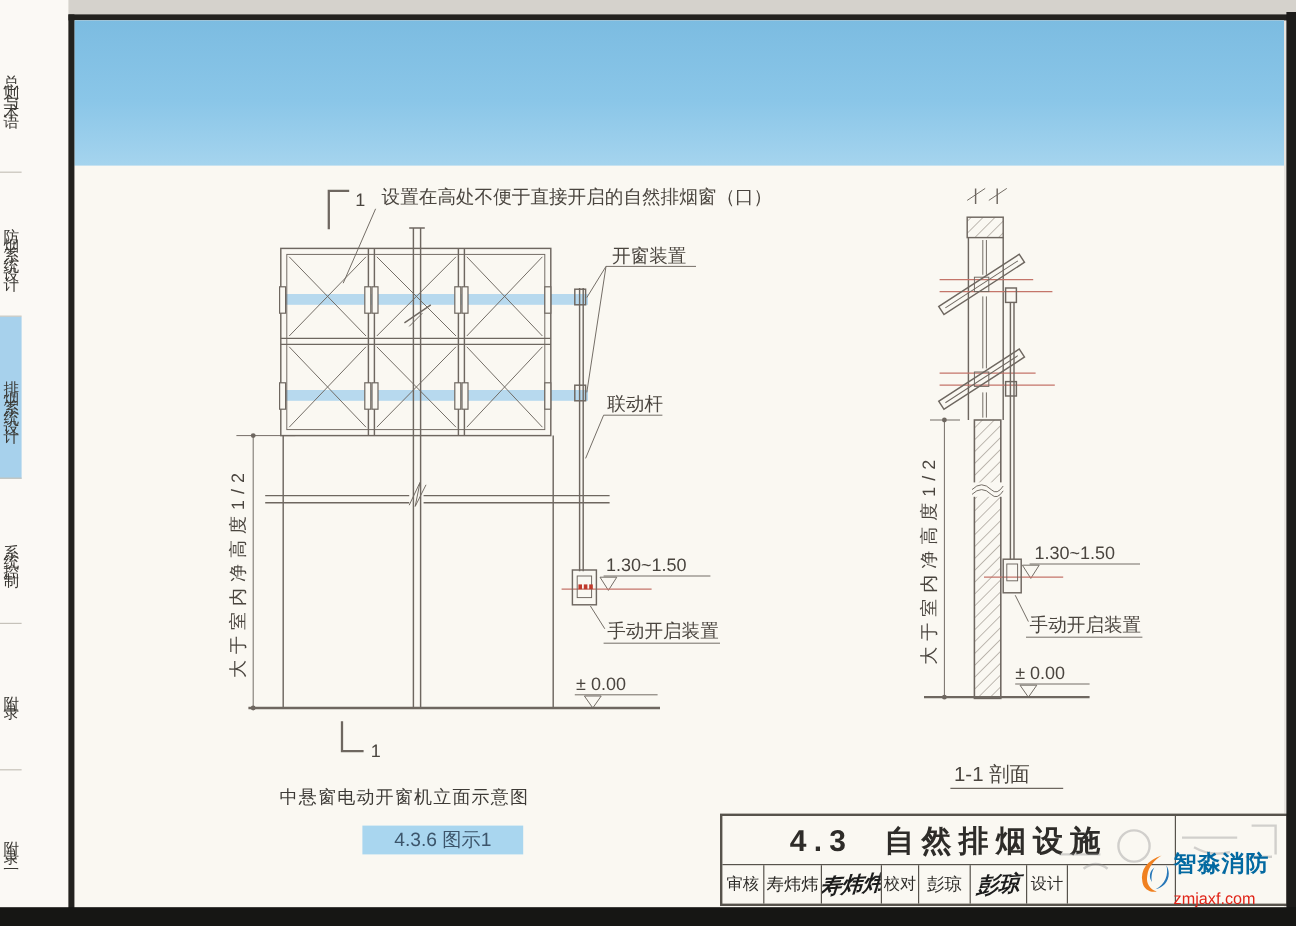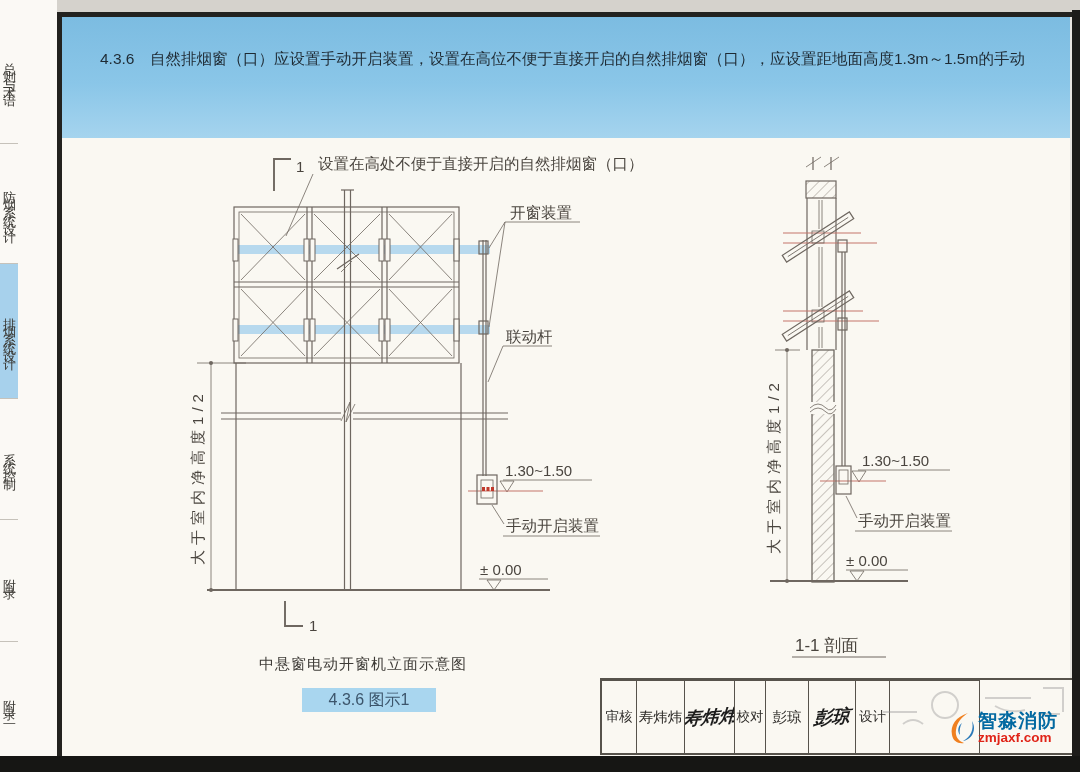--- a/index.html
+++ b/index.html
@@ -30,22 +30,22 @@
   svg .ln{stroke:#6e6760;fill:none;stroke-width:1.2;}
   svg .thin{stroke-width:0.8;}
   svg .thick{stroke-width:1.9;}
   svg .red{stroke:#c4756a;stroke-width:1.1;}
   svg text{fill:#4a453f;font-size:15.5px;font-family:"Liberation Sans","DejaVu Sans",sans-serif;}
   svg .lvl{font-size:15px;}
   svg .dimtxt{font-size:15px;letter-spacing:5px;}
   svg .mark{font-size:15px;}
   svg .stitle{font-size:17px;}
   
-  .caption{position:absolute;left:233px;top:655px;width:220px;text-align:center;
-           font-size:15px;letter-spacing:1px;color:#3e3b37;z-index:8;margin-left:20px;}
+  .caption{position:absolute;left:233px;top:655px;width:220px;
+           font-size:15px;letter-spacing:1px;color:#3e3b37;z-index:8;}
   .figtag{position:absolute;left:302px;top:688px;width:134px;height:24px;background:#a9d6ef;
           display:flex;align-items:center;justify-content:center;font-size:16px;color:#3c556b;z-index:8;}
   
   .tblock{position:absolute;left:600px;top:678px;width:474px;height:77px;background:#faf8f2;
           border:2px solid #57534c;box-sizing:border-box;display:flex;z-index:10;color:#2e2c29;}
   .tb-left{width:378px;display:flex;flex-direction:column;border-right:1.5px solid #57534c;box-sizing:border-box;}
   .tb-title{height:40px;display:flex;align-items:center;justify-content:center;
             font-size:25px;font-weight:600;letter-spacing:6px;white-space:pre;}
   .tb-row{flex:1;display:flex;border-top:1.5px solid #57534c;box-sizing:border-box;}
   .tb-cell{display:flex;align-items:center;justify-content:center;border-right:1.5px solid #57534c;
@@ -59,21 +59,21 @@
   .tb-rcell{display:flex;align-items:center;justify-content:center;border-right:1.5px solid #57534c;
             box-sizing:border-box;font-size:13px;white-space:nowrap;}
   .tb-rcell:last-child{border-right:none;}
   .atlasval{font-size:15px;}
   .pagenum{font-size:15px;}
   
   .ghost{position:absolute;left:850px;top:670px;z-index:20;opacity:.38;}
   .wmark{position:absolute;left:948px;top:711px;display:flex;align-items:flex-start;z-index:30;}
   .wmark .wm-text{margin-left:2px;line-height:1;}
   .wm-brand{font-size:19px;font-weight:bold;color:#0369a1;letter-spacing:1px;}
-  .wm-site{font-size:13.5px;font-weight:bold;color:#e02418;margin-top:1px;}
+  .wm-site{font-size:13.5px;font-weight:normal;color:#e02418;margin-top:12px;}
 </style>
 </head>
 <body>
 
 <div id="page">
   <div class="top-strip"></div>
   <div class="top-border"></div>
 
   <div class="sidebar">
     <div class="tab" style="height:143px">总则与术语</div>
@@ -82,21 +82,20 @@
     <div class="tab" style="height:120px">系统控制</div>
     <div class="tab" style="height:121px">附录一</div>
     <div class="tab" style="height:119px;border-bottom:none">附录二</div>
   </div>
   <div class="side-border"></div>
 
   <div class="main"></div>
 
   <div class="clause">
     <div class="lines">
-      <div class="ln-row">4.3.6　自然排烟窗（口）应设置手动开启装置，设置在高位不便于直接开启的自然排烟窗（口），应设置距地面高度1.3m～1.5m的手动</div>
     </div>
   </div>
 
   <svg class="drawing" viewBox="62 138 1008 618">
     <defs>
       <pattern id="hatch" width="7" height="7" patternUnits="userSpaceOnUse" patternTransform="rotate(45)">
         <line x1="0" y1="0" x2="0" y2="7" stroke="#968e85" stroke-width="1"></line>
       </pattern>
     </defs>
 
@@ -299,20 +298,21 @@
       <text class="stitle" x="795" y="651">1-1 剖面</text>
       <line class="ln" x1="792" y1="657" x2="886" y2="657" stroke-width="1.4"></line>
     </g>
   </svg>
 
   <div class="caption">中悬窗电动开窗机立面示意图</div>
   <div class="figtag">4.3.6 图示1</div>
 
   <div class="tblock">
     <div class="tb-left">
+      <div class="tb-title">4.3  自然排烟设施</div>
       <div class="tb-row">
         <div class="tb-cell" style="width:35px">审核</div>
         <div class="tb-cell name" style="width:48px">寿炜炜</div>
         <div class="tb-cell" style="width:50px">
           <span class="sig">寿炜炜</span>
         </div>
         <div class="tb-cell" style="width:31px">校对</div>
         <div class="tb-cell name" style="width:43px">彭琼</div>
         <div class="tb-cell" style="width:47px">
           <span class="sig">彭琼</span>

